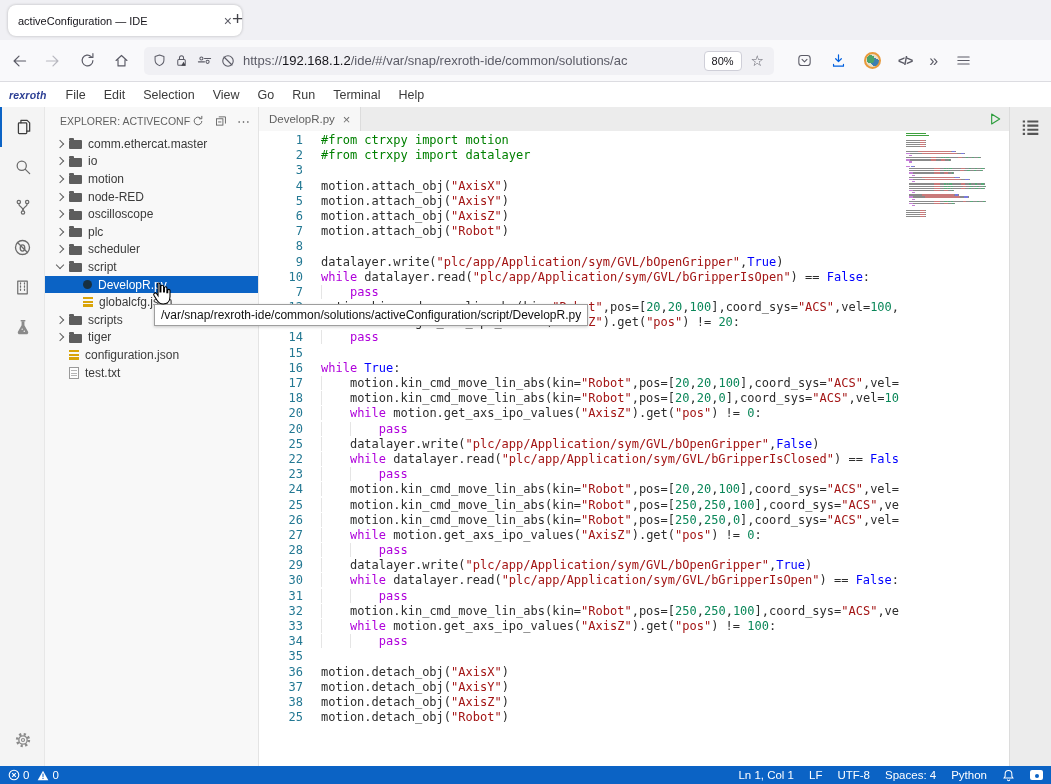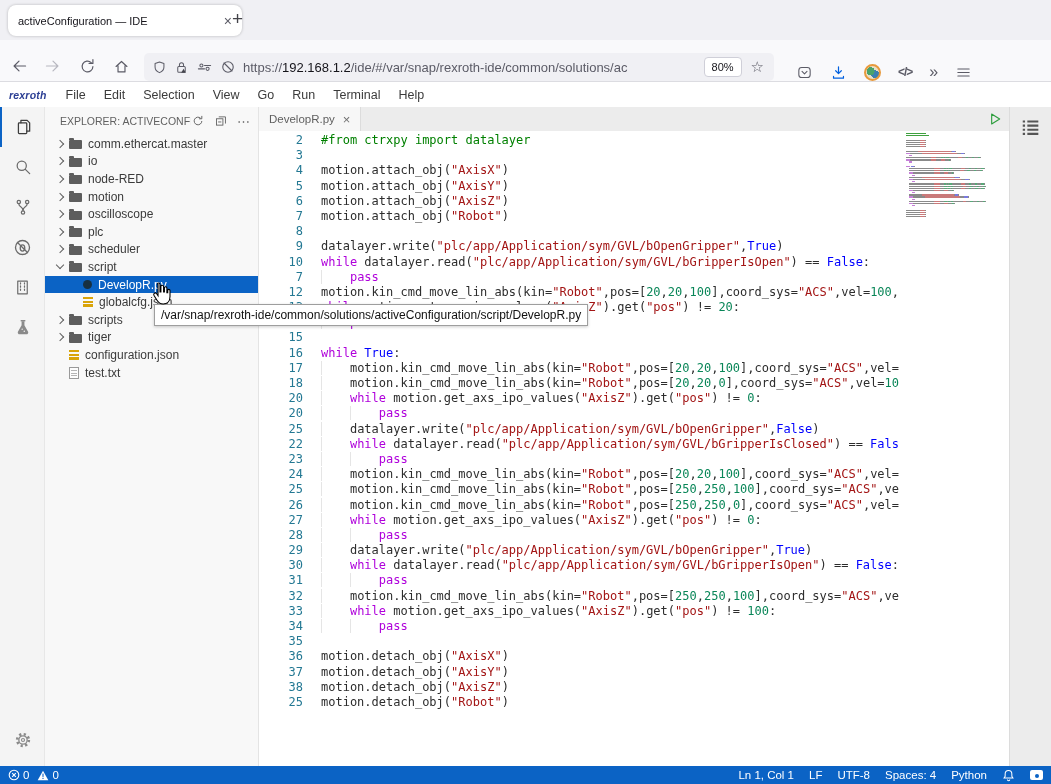--- a/index.html
+++ b/index.html
@@ -9,21 +9,21 @@
   .st{stroke:#5b5b66;stroke-width:1.5;fill:none;stroke-linecap:round;stroke-linejoin:round;}
 
   
   #tabstrip{position:absolute;left:0;top:0;right:0;height:40px;background:#f0f0f4;}
   #btab{position:absolute;left:8px;top:5px;width:214px;height:31px;background:#fff;border-radius:8px;
         box-shadow:0 0 3px rgba(0,0,0,.25);display:flex;align-items:center;padding:0 10px;gap:8px;}
   #btab .t{font-size:11px;color:#15141a;flex:1;white-space:nowrap;overflow:hidden;}
   #btab .x{color:#5b5b66;font-size:14px;cursor:default;}
   #newtab{position:absolute;left:232px;top:8px;font-size:19px;color:#44444a;}
   #toolbar{position:absolute;left:0;top:40px;right:0;height:41px;background:#f9f9fb;border-bottom:1px solid #dcdce1;
-           display:flex;align-items:flex-end;}
+           display:flex;align-items:center;}
   .navbtn{width:30px;height:30px;display:flex;align-items:center;justify-content:center;margin-left:4px;}
   #urlbar{position:relative;margin-left:8px;width:614px;height:28px;background:#f0f0f4;border-radius:5px;
           display:flex;align-items:center;padding:0 8px;gap:7px;}
   #urltext{font-size:13px;white-space:nowrap;overflow:hidden;flex:1;position:relative;}
   #urltext .dim{color:#5b5b66;} #urltext .host{color:#15141a;}
   #urlfade{position:absolute;right:78px;top:3px;width:40px;height:22px;
            background:linear-gradient(to right,rgba(240,240,244,0),#f0f0f4);}
   #zoombadge{background:#fff;border:1px solid #cfcfd8;border-radius:4px;font-size:11px;color:#15141a;
              padding:3px 7px;}
   #star{font-size:15px;color:#5b5b66;margin:0 2px;}
@@ -272,26 +272,26 @@
         <span>comm.ethercat.master</span>
       </div>
       <div class="trow" style="padding-left: 12px;">
         <span class="chev closed"></span>
         <span class="fico ic-folder"></span>
         <span>io</span>
       </div>
       <div class="trow" style="padding-left: 12px;">
         <span class="chev closed"></span>
         <span class="fico ic-folder"></span>
+        <span>motion</span>
+      </div>
+      <div class="trow" style="padding-left: 12px;">
+        <span class="chev closed"></span>
+        <span class="fico ic-folder"></span>
         <span>node-RED</span>
-      </div>
-      <div class="trow" style="padding-left: 12px;">
-        <span class="chev closed"></span>
-        <span class="fico ic-folder"></span>
-        <span>motion</span>
       </div>
       <div class="trow" style="padding-left: 12px;">
         <span class="chev closed"></span>
         <span class="fico ic-folder"></span>
         <span>oscilloscope</span>
       </div>
       <div class="trow" style="padding-left: 12px;">
         <span class="chev closed"></span>
         <span class="fico ic-folder"></span>
         <span>plc</span>
@@ -341,20 +341,21 @@
       <span>DevelopR.py</span>
       <span class="x">×</span>
     </div>
     <span id="runbtn">
       <svg width="16" height="16" viewBox="0 0 24 24">
           <path d="M7 4.5l12 7.5-12 7.5z" fill="none" stroke="#2e9e3e" stroke-width="1.7" stroke-linejoin="round"></path>
         </svg>
     </span>
   </div>
   <div id="code-lines">
+      <div class="cl"><span class="ln">1</span><span class="tok-c">#from ctrxpy import motion</span></div>
       <div class="cl"><span class="ln">2</span><span class="tok-c">#from ctrxpy import datalayer</span></div>
       <div class="cl"><span class="ln">3</span></div>
       <div class="cl"><span class="ln">4</span><span class="tok-p">motion.attach_obj(</span><span class="tok-s">"AxisX"</span><span class="tok-p">)</span></div>
       <div class="cl"><span class="ln">5</span><span class="tok-p">motion.attach_obj(</span><span class="tok-s">"AxisY"</span><span class="tok-p">)</span></div>
       <div class="cl"><span class="ln">6</span><span class="tok-p">motion.attach_obj(</span><span class="tok-s">"AxisZ"</span><span class="tok-p">)</span></div>
       <div class="cl"><span class="ln">7</span><span class="tok-p">motion.attach_obj(</span><span class="tok-s">"Robot"</span><span class="tok-p">)</span></div>
       <div class="cl"><span class="ln">8</span></div>
       <div class="cl"><span class="ln">9</span><span class="tok-p">datalayer.write(</span><span class="tok-s">"plc/app/Application/sym/GVL/bOpenGripper"</span><span class="tok-p">,</span><span class="tok-b">True</span><span class="tok-p">)</span></div>
       <div class="cl"><span class="ln">10</span><span class="tok-k">while</span><span class="tok-p"> datalayer.read(</span><span class="tok-s">"plc/app/Application/sym/GVL/bGripperIsOpen"</span><span class="tok-p">) == </span><span class="tok-b">False</span><span class="tok-p">:</span></div>
       <div class="cl"><span class="ln">7</span><span class="ig">    </span><span class="tok-k">pass</span></div>

